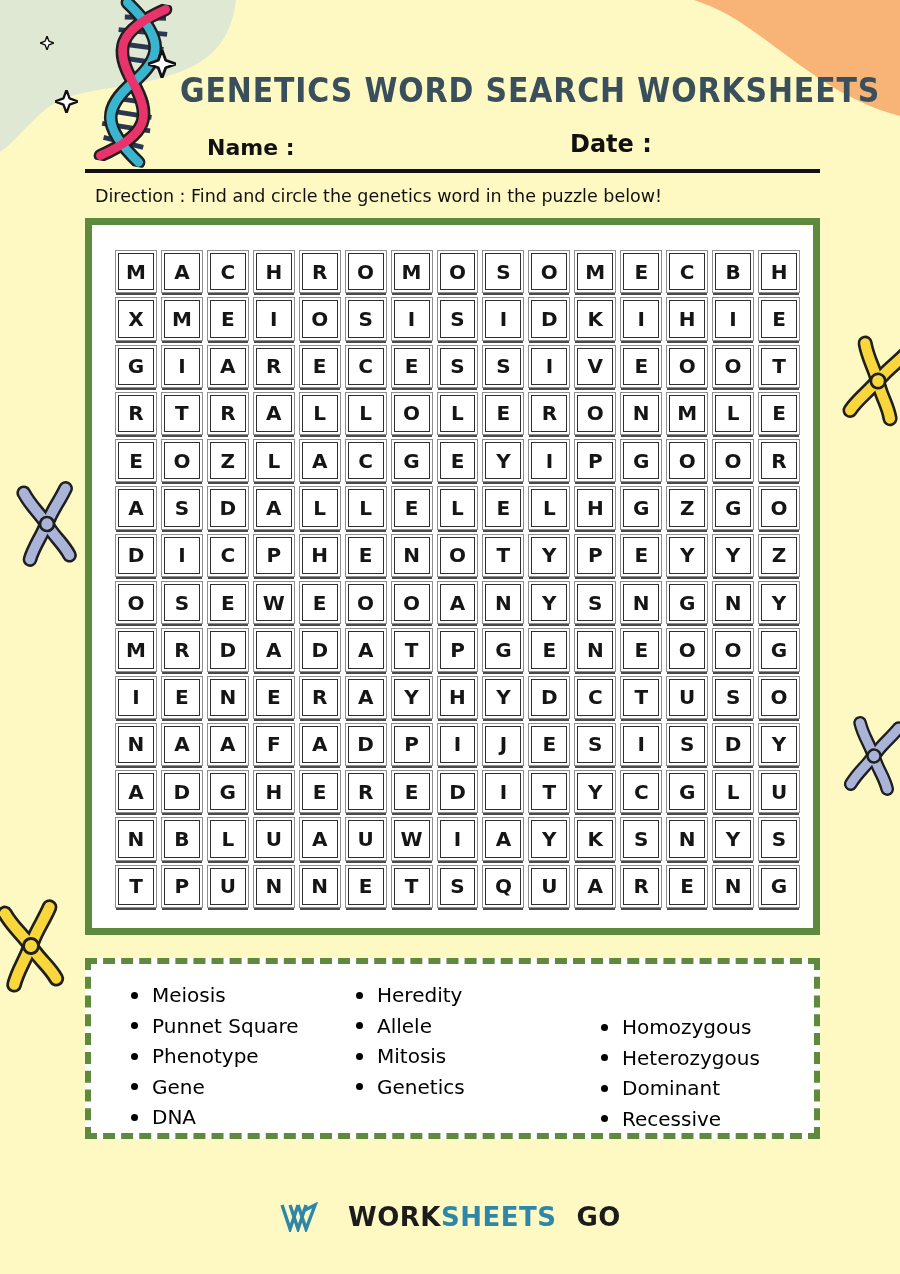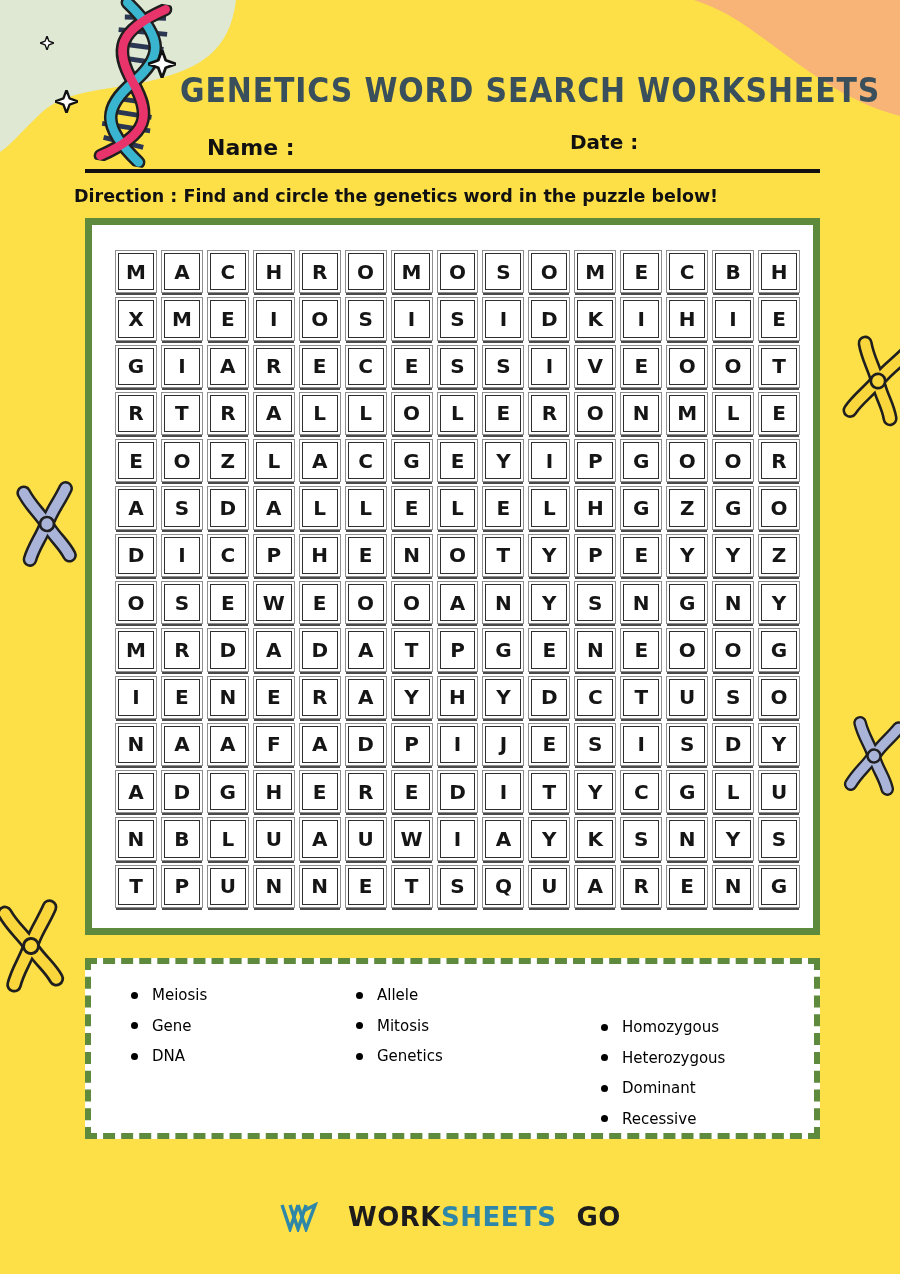--- a/index.html
+++ b/index.html
@@ -1,35 +1,35 @@
 <!DOCTYPE html>
 <html><head>
 <meta charset="utf-8">
 <style>
   html,body{margin:0;padding:0;background:#fff;}
   .page{
-    position:relative;width:900px;height:1274px;background:#fde047;
+    position:relative;width:900px;height:1274px;background:#fef9c3;
     overflow:hidden;font-family:"DejaVu Sans",sans-serif;color:#111;
   }
   
   .blob{position:absolute;pointer-events:none;}
   .blob-green{left:0;top:0;}
   .blob-orange{right:0;top:0;}
   
   .dna-wrap{position:absolute;left:48px;top:0px;width:170px;height:165px;transform:rotate(10deg);}
   .sparkle{position:absolute;}
   .page-title{
     position:absolute;left:180px;top:70px;font-size:34px;font-weight:700;
     color:#394f5b;letter-spacing:1px;white-space:nowrap;
     transform:scaleX(0.88);transform-origin:left center;
   }
   .name-label{position:absolute;left:163px;top:135px;font-size:22px;font-weight:700;margin-left:44px;}
-  .date-label{position:absolute;left:570px;top:130px;font-size:20px;font-weight:700;}
+  .date-label{position:absolute;left:570px;top:130px;font-size:24px;font-weight:700;}
   .divider{position:absolute;left:85px;top:169px;width:735px;height:4px;background:#111;}
-  .direction{position:absolute;left:74px;top:186px;font-size:17.5px;font-weight:700;}
+  .direction{position:absolute;left:95px;top:186px;font-size:17.5px;font-weight:400;}
   
   .puzzle-box{
     position:absolute;left:85px;top:218px;width:735px;height:717px;
     border:7px solid #5d8a3d;box-sizing:border-box;background:#fff;
   }
   .grid{
     position:absolute;left:23px;top:25px;width:685px;height:658px;
     display:grid;grid-template-columns:repeat(15,1fr);grid-template-rows:repeat(14,1fr);
     gap:4px;
   }
@@ -45,21 +45,21 @@
   
   .word-box{
     position:absolute;left:85px;top:958px;width:735px;height:181px;
     border:6px dashed #5d8a3d;box-sizing:border-box;background:#fff;
   }
   .word-cols{position:absolute;left:0;top:16px;width:100%;display:flex;}
   .word-column{display:flex;flex-direction:column;}
   .word-column:nth-child(1){margin-left:40px;width:225px;}
   .word-column:nth-child(2){width:245px;}
   .word-column:nth-child(3){width:210px;margin-top:32px;}
-  .witem{display:flex;align-items:center;height:30.5px;font-size:15px;font-weight:500;color:#000;}
+  .witem{display:flex;align-items:center;height:30.5px;font-size:20px;font-weight:500;color:#000;}
   .bullet{width:7px;height:7px;border-radius:50%;background:#000;margin-right:14px;flex:none;}
   
   .chromo{position:absolute;}
   .chromo-right-yellow{left:838px;top:320px;width:80px;height:122px;transform:rotate(14deg);color:#f9d63c;}
   .chromo-left-blue{left:6px;top:468px;width:82px;height:112px;transform:rotate(-4deg);color:#a9b4d8;}
   .chromo-right-blue{left:838px;top:700px;width:72px;height:112px;transform:rotate(10deg);color:#a9b4d8;}
   .chromo-bottom-yellow{left:-14px;top:886px;width:90px;height:120px;transform:rotate(-6deg);color:#f9d63c;}
   
   .footer{
     position:absolute;left:50%;top:1202px;transform:translateX(-50%);
@@ -775,28 +775,40 @@
 
   <div class="word-box">
     <div class="word-cols">
       <div class="word-column">
           <div class="witem">
             <span class="bullet"></span>
             <span>Meiosis</span>
           </div>
           <div class="witem">
             <span class="bullet"></span>
+            <span>Punnet Square</span>
+          </div>
+          <div class="witem">
+            <span class="bullet"></span>
+            <span>Phenotype</span>
+          </div>
+          <div class="witem">
+            <span class="bullet"></span>
             <span>Gene</span>
           </div>
           <div class="witem">
             <span class="bullet"></span>
             <span>DNA</span>
           </div>
         </div>
       <div class="word-column">
+          <div class="witem">
+            <span class="bullet"></span>
+            <span>Heredity</span>
+          </div>
           <div class="witem">
             <span class="bullet"></span>
             <span>Allele</span>
           </div>
           <div class="witem">
             <span class="bullet"></span>
             <span>Mitosis</span>
           </div>
           <div class="witem">
             <span class="bullet"></span>

